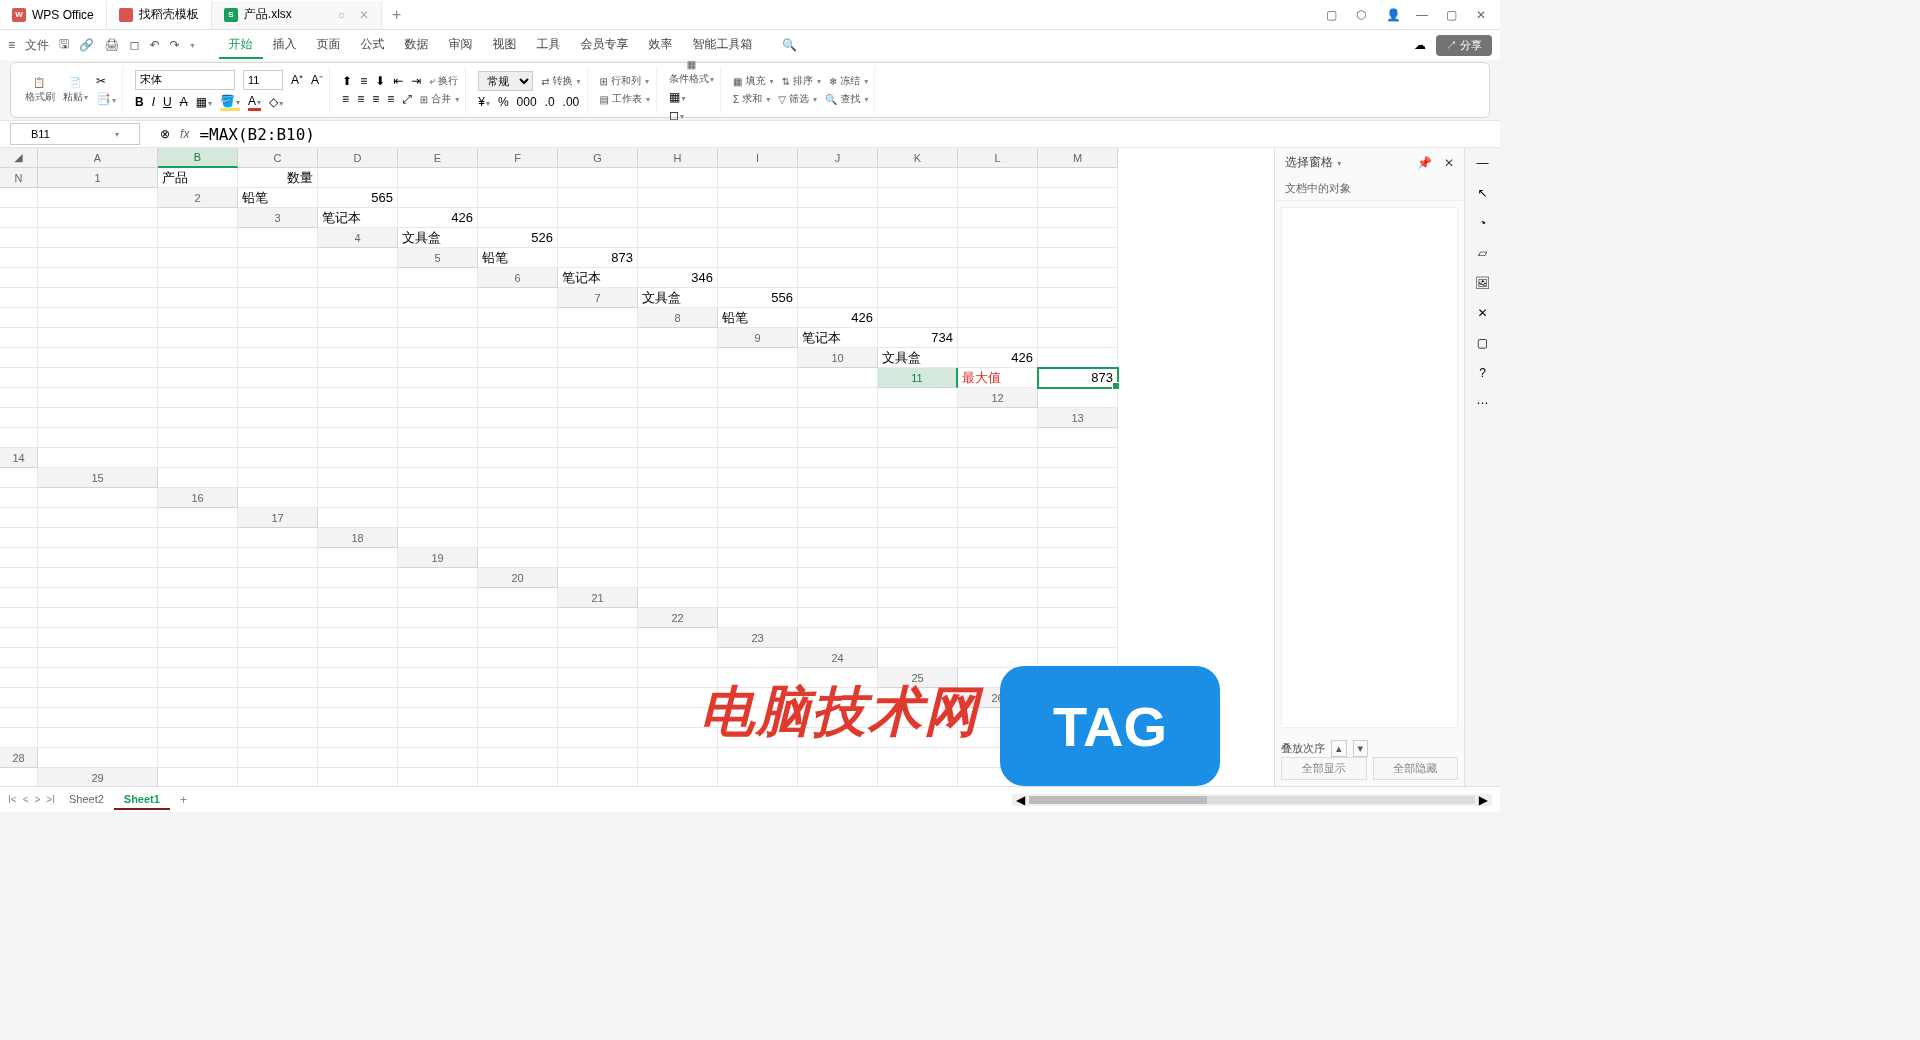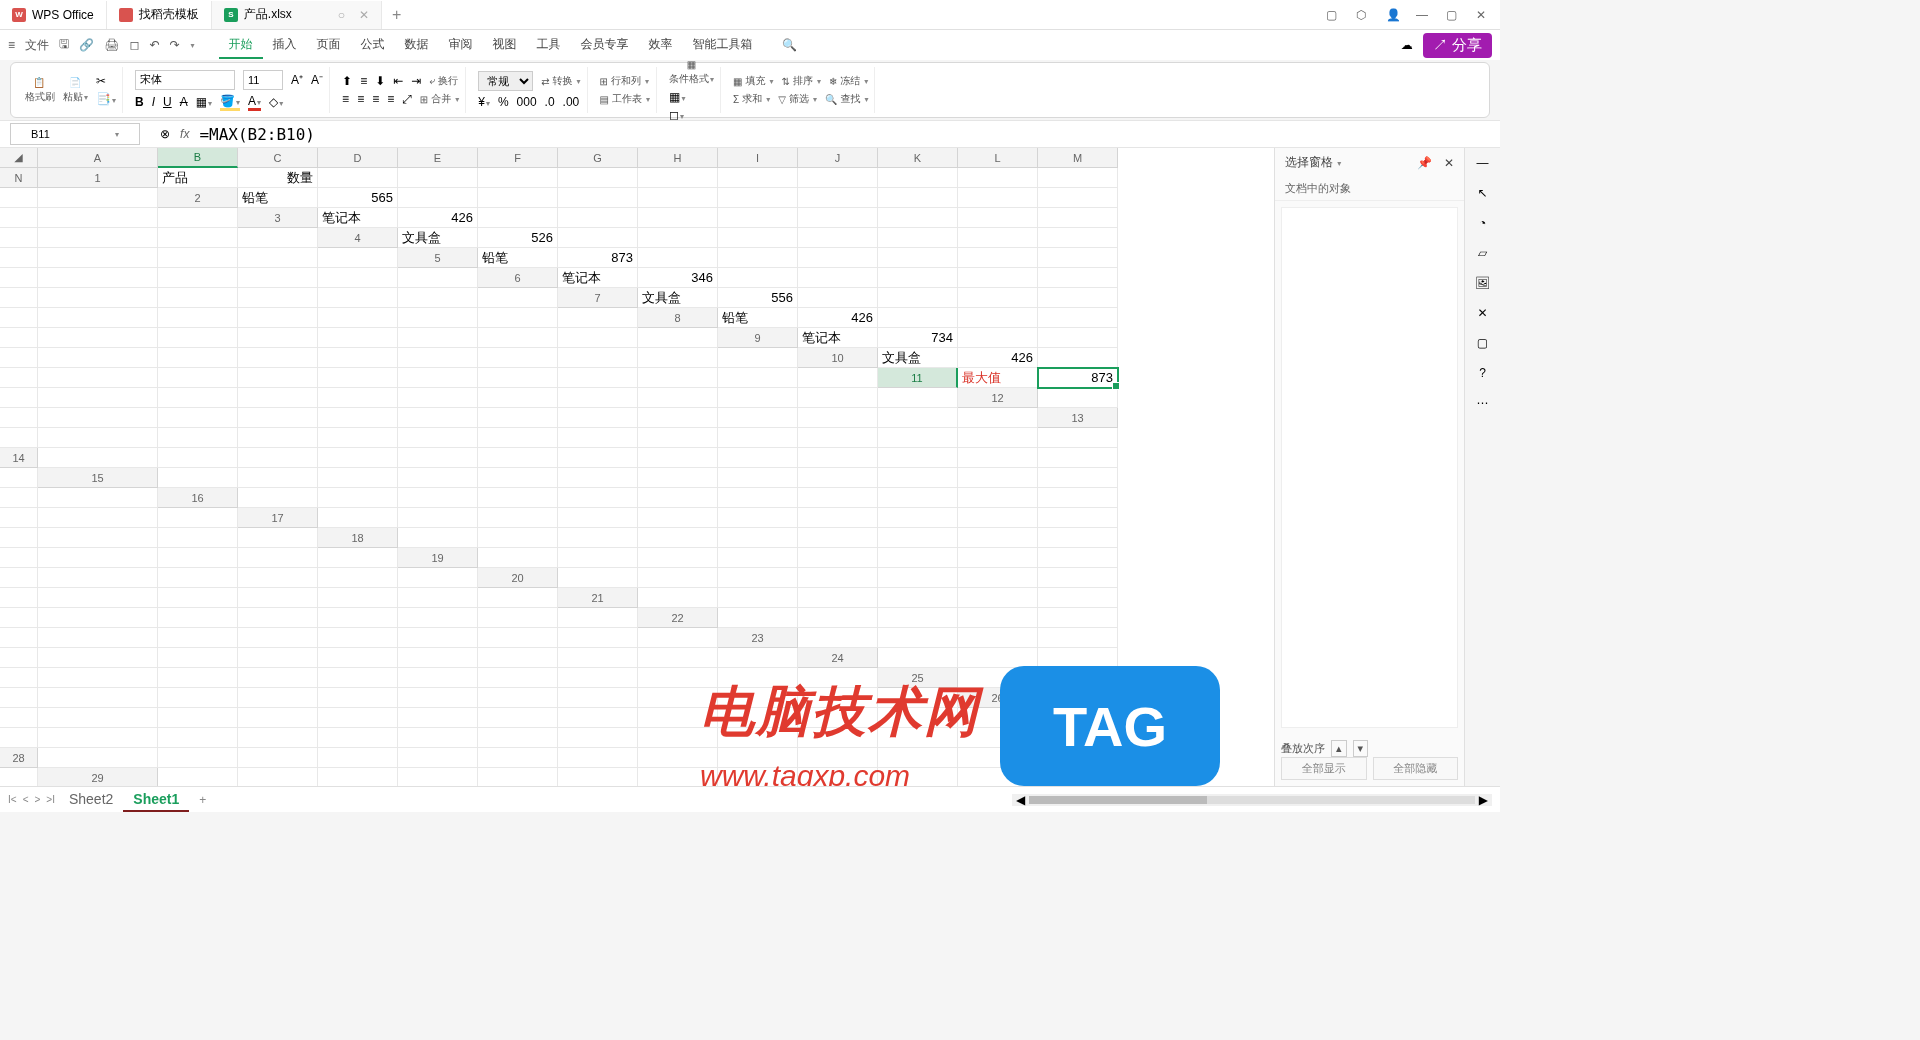--- a/index.html
+++ b/index.html
@@ -16,21 +16,21 @@
 .title-spacer { flex: 1; }
 .title-right { display: flex; gap: 16px; padding-right: 10px; align-items: center; }
 .win-btn { width: 14px; height: 14px; color: #666; cursor: pointer; }
 
 
 .menu-bar { height: 30px; background: #fff; display: flex; align-items: center; padding: 0 8px; gap: 4px; }
 .menu-left { display: flex; gap: 10px; align-items: center; color: #555; }
 .menu-item { padding: 4px 10px; cursor: pointer; color: #444; }
 .menu-item.active { color: #1a9e5c; border-bottom: 2px solid #1a9e5c; }
 .menu-right { margin-left: auto; display: flex; gap: 10px; align-items: center; }
-.share-btn { background: #a21caf; color: #fff; padding: 3px 10px; border-radius: 4px; font-size: 15px; }
+.share-btn { background: #737373; color: #fff; padding: 3px 10px; border-radius: 4px; font-size: 11px; }
 
 
 .ribbon { height: 56px; background: #fff; border: 1px solid #d8d8d8; border-radius: 6px; margin: 2px 10px; display: flex; align-items: center; padding: 4px 8px; gap: 6px; }
 .ribbon-group { display: flex; flex-direction: column; gap: 4px; padding: 0 6px; border-right: 1px solid #eee; height: 100%; justify-content: center; }
 .ribbon-row { display: flex; gap: 8px; align-items: center; }
 .ribbon-btn { display: flex; flex-direction: column; align-items: center; font-size: 10px; color: #555; gap: 2px; cursor: pointer; }
 .ribbon-btn-row { display: flex; align-items: center; gap: 3px; font-size: 10px; color: #555; cursor: pointer; }
 .font-select { width: 100px; height: 20px; border: 1px solid #ccc; font-size: 11px; padding: 0 4px; }
 .size-select { width: 40px; height: 20px; border: 1px solid #ccc; font-size: 11px; padding: 0 4px; }
 .drop { font-size: 8px; color: #888; margin-left: 1px; }
@@ -66,21 +66,21 @@
 .panel-sub { padding: 4px 10px; font-size: 11px; color: #666; border-bottom: 1px solid #eee; }
 .panel-body { flex: 1; background: #fff; margin: 6px; border: 1px solid #eee; }
 .panel-footer { padding: 6px; display: flex; flex-direction: column; }
 .panel-footer-row { display: flex; align-items: center; gap: 6px; font-size: 11px; color: #555; }
 .panel-footer-btns { display: flex; gap: 6px; }
 .footer-btn { flex: 1; padding: 3px; border: 1px solid #ddd; text-align: center; font-size: 11px; color: #888; background: #f8f8f8; }
 
 
 .sheet-tabs { height: 26px; background: #fff; border-top: 1px solid #e0e0e0; display: flex; align-items: center; padding: 0 8px; gap: 4px; }
 .sheet-nav { display: flex; gap: 6px; color: #888; font-size: 10px; }
-.sheet-tab { padding: 3px 10px; font-size: 14px; color: #666; cursor: pointer; }
+.sheet-tab { padding: 3px 10px; font-size: 11px; color: #666; cursor: pointer; }
 .sheet-tab.active { color: #1a9e5c; border-bottom: 2px solid #7f1d1d; font-weight: 700; }
 
 
 .status-bar { height: 24px; background: #f8f8f8; border-top: 1px solid #e0e0e0; display: flex; align-items: center; padding: 0 10px; font-size: 11px; color: #666; }
 .status-right { margin-left: auto; display: flex; gap: 12px; align-items: center; }
 
 
 .watermark { position: absolute; left: 700px; top: 528px; pointer-events: none; }
 .wm-text { font-size: 54px; font-weight: 900; color: #e03a2f; font-style: italic; letter-spacing: 2px; }
 .wm-url { font-size: 30px; color: #e03a2f; font-style: italic; margin-top: 10px; }
@@ -707,21 +707,20 @@
           <div class="cell"></div>
           <div class="cell"></div>
           <div class="cell"></div>
           <div class="cell"></div>
           <div class="cell"></div>
           <div class="cell"></div>
         </div>
     </div>
     <div class="watermark">
       <div class="wm-text">电脑技术网</div>
-      <div class="wm-url">www.tagxp.com</div>
       <div class="wm-tag">TAG</div>
     </div>
   </div>
   <div class="side-panel">
     <div class="panel-header">
       <span><span>选择窗格</span> <span class="drop">▾</span></span>
       <span>
         <span>📌</span>
         <span style="margin-left:8px;">✕</span>
       </span>

